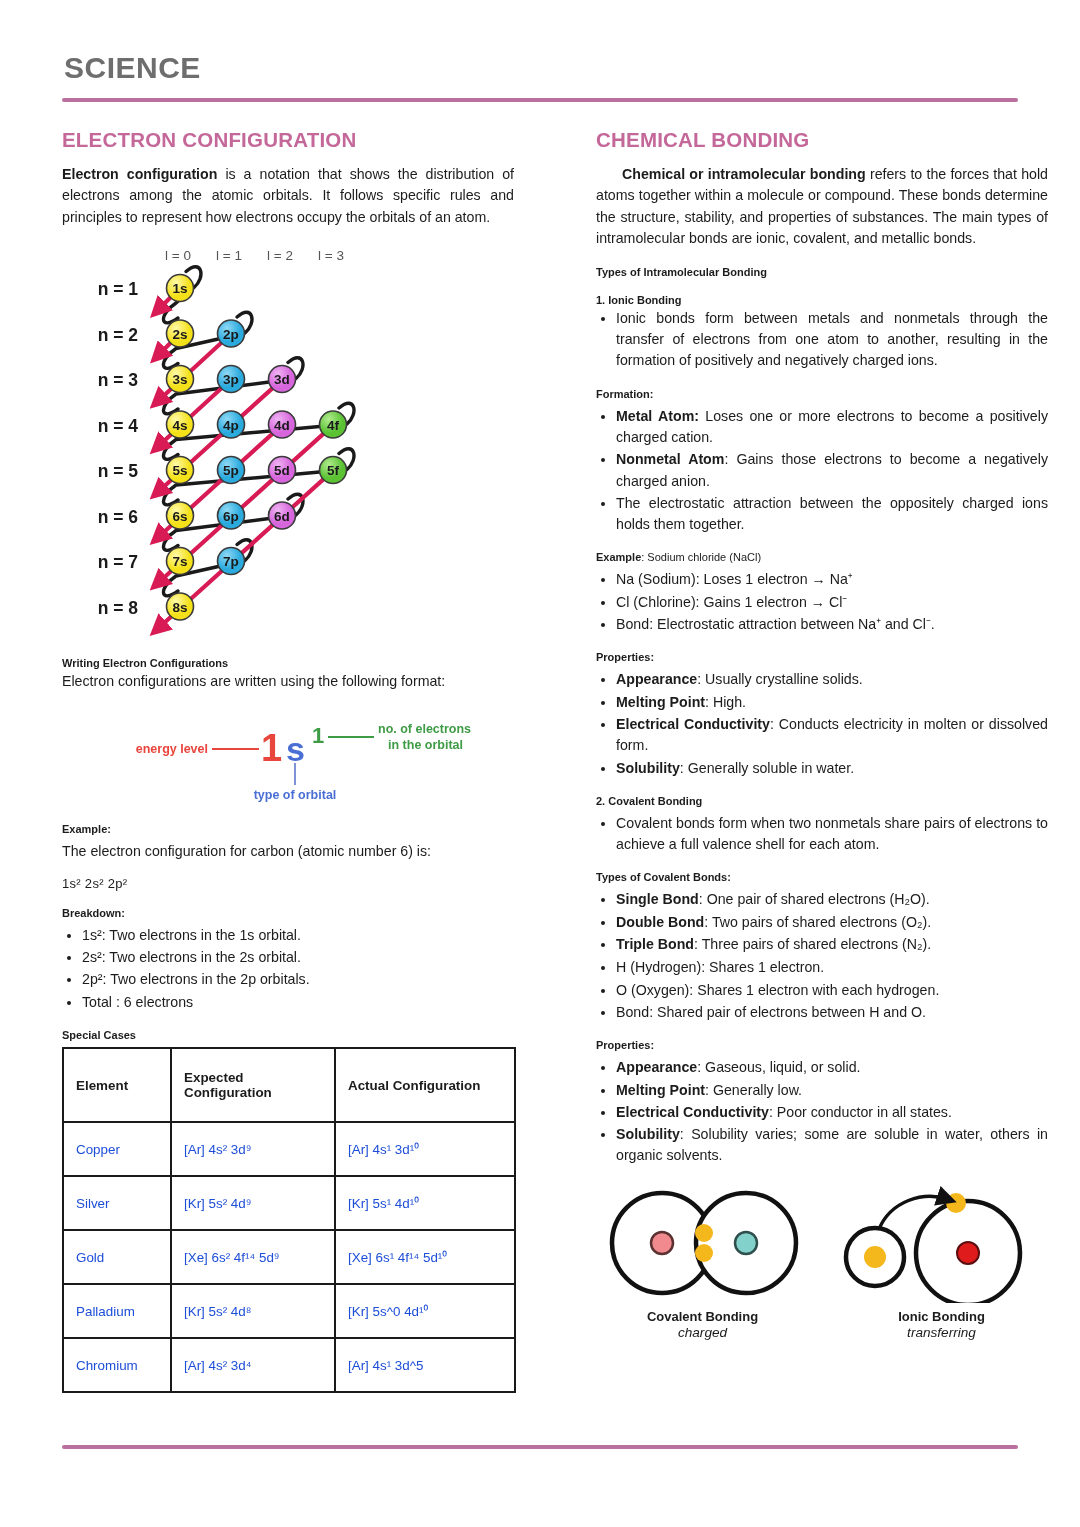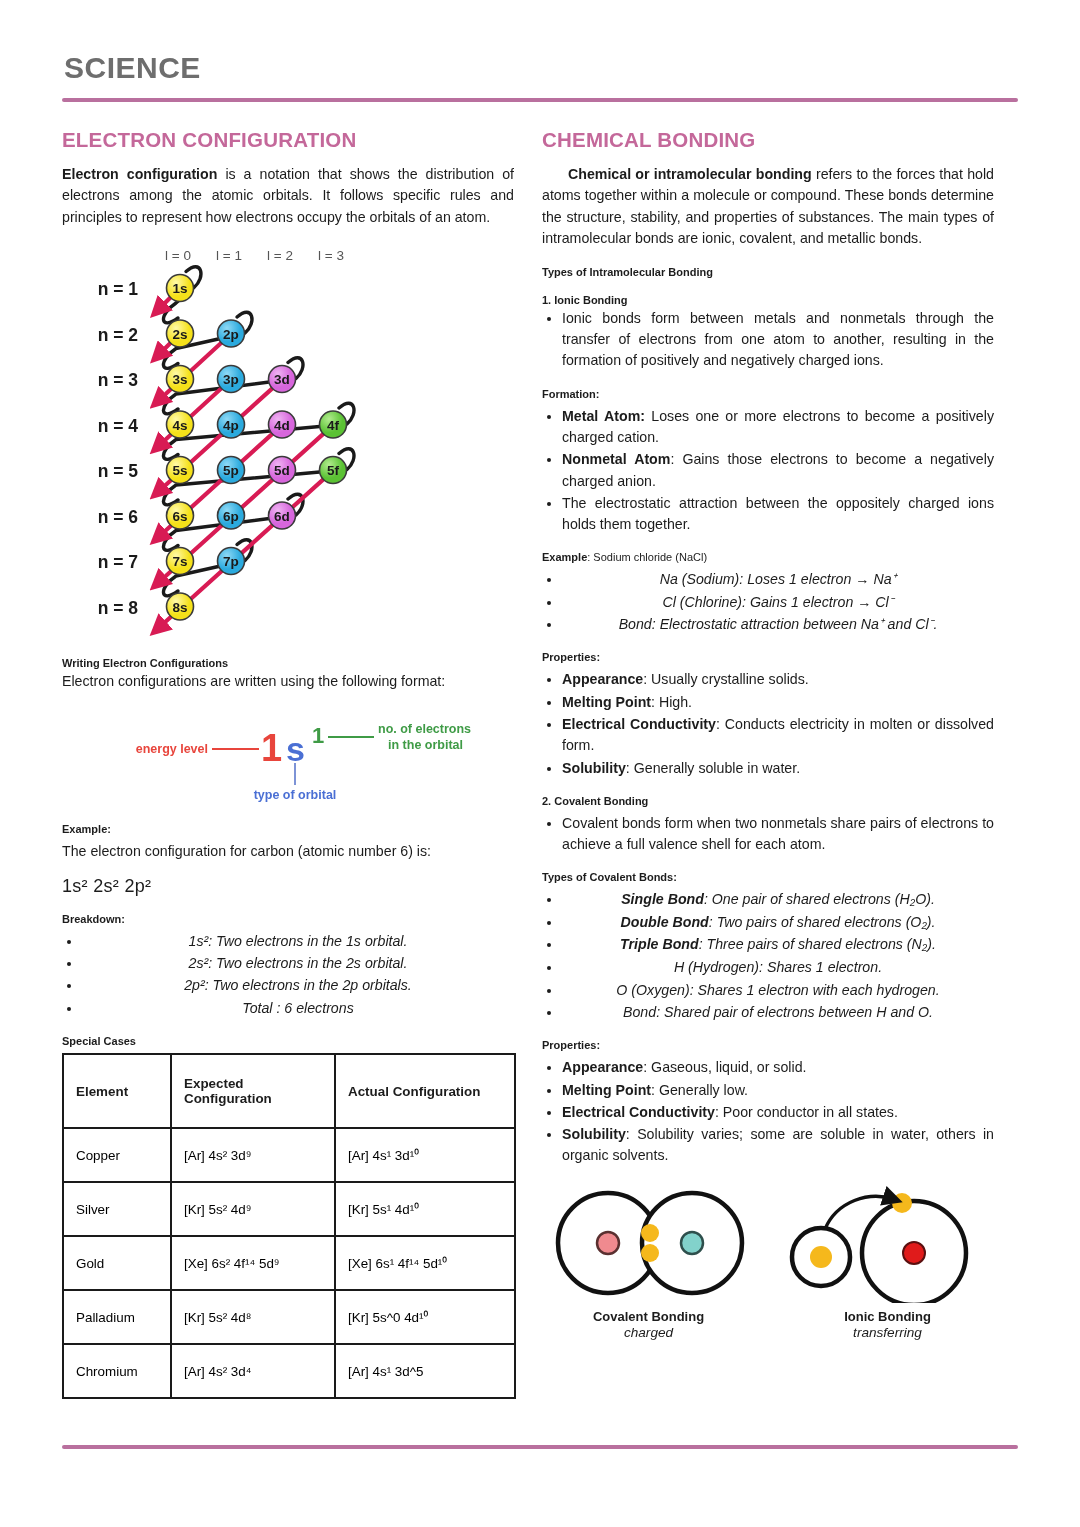--- a/index.html
+++ b/index.html
@@ -16,59 +16,59 @@
   .doc-title {
     font-size: 30px; font-weight: bold; letter-spacing: .5px;
     color: #6e6e6e; line-height: 1.05; margin: 0 0 14px 2px;
   }
   .rule-top { height: 4px; background: #b9709e; width: 100%; border-radius: 2px; }
   .rule-bottom {
     height: 4px; background: #b9709e; width: 100%; border-radius: 2px;
     position: absolute; left: 62px; right: 62px; bottom: 78px; width: 956px;
   }
 
-  .columns { display: flex; gap: 28px; margin-top: 26px; }
+  .columns { display: flex; gap: 82px; margin-top: 26px; }
   .col { width: 452px; }
 
   h2.section {
     color: #c4689a; font-size: 20.5px; font-weight: bold;
     letter-spacing: .2px; margin: 0 0 12px 0;
   }
   p.body { font-size: 14.2px; line-height: 1.52; margin: 0 0 4px 0; text-align: justify; }
   p.body.indent { text-indent: 26px; }
   .b { font-weight: bold; }
 
   h3.sub { font-size: 11px; font-weight: bold; margin: 16px 0 6px 0; }
   h3.sub.tight { margin: 16px 0 2px 0; }
   .lead { font-size: 14.2px; line-height: 1.5; margin: 0 0 2px 0; }
 
   ul.bul { margin: 2px 0 0 0; padding-left: 20px; }
   ul.bul li { font-size: 14.2px; line-height: 1.5; margin-bottom: 1px; text-align: justify; }
-  ul.bul.left li { text-align: center; font-style: italic; }
-
-  .mono-conf { font-size: 18px; margin: 14px 0 0 0; letter-spacing: .3px; }
+  ul.bul.left li { text-align: left; }
+
+  .mono-conf { font-size: 13px; margin: 14px 0 0 0; letter-spacing: .3px; }
 
   
   .aufbau { position: relative; width: 452px; height: 395px; margin: 18px 0 6px 0; }
   .aufbau svg { display:block; }
 
   
   .notation { position: relative; width: 452px; height: 100px; margin: 14px 0 0 0; }
 
   
   table.special {
     border-collapse: collapse; width: 452px; margin-top: 4px;
     table-layout: fixed;
   }
   table.special th, table.special td {
     border: 2.2px solid #1a1a1a; padding: 14px 12px;
     font-size: 13.4px; text-align: left; vertical-align: middle;
   }
   table.special th { font-weight: bold; height: 74px; }
-  table.special td { height: 54px; font-weight: normal; color: #000000; }
+  table.special td { height: 54px; font-weight: normal; color: #1d4ed8; }
   table.special col.c1 { width: 108px; }
   table.special col.c2 { width: 164px; }
   table.special col.c3 { width: 180px; }
 
   
   .bond-row { display: flex; gap: 26px; margin-top: 18px; }
   .bond-fig { width: 213px; text-align: center; }
   .bond-caption { font-size: 13px; font-weight: bold; margin-top: 2px; }
   .bond-sub { font-size: 13.6px; font-style: italic; margin-top: 1px; }
 </style>

